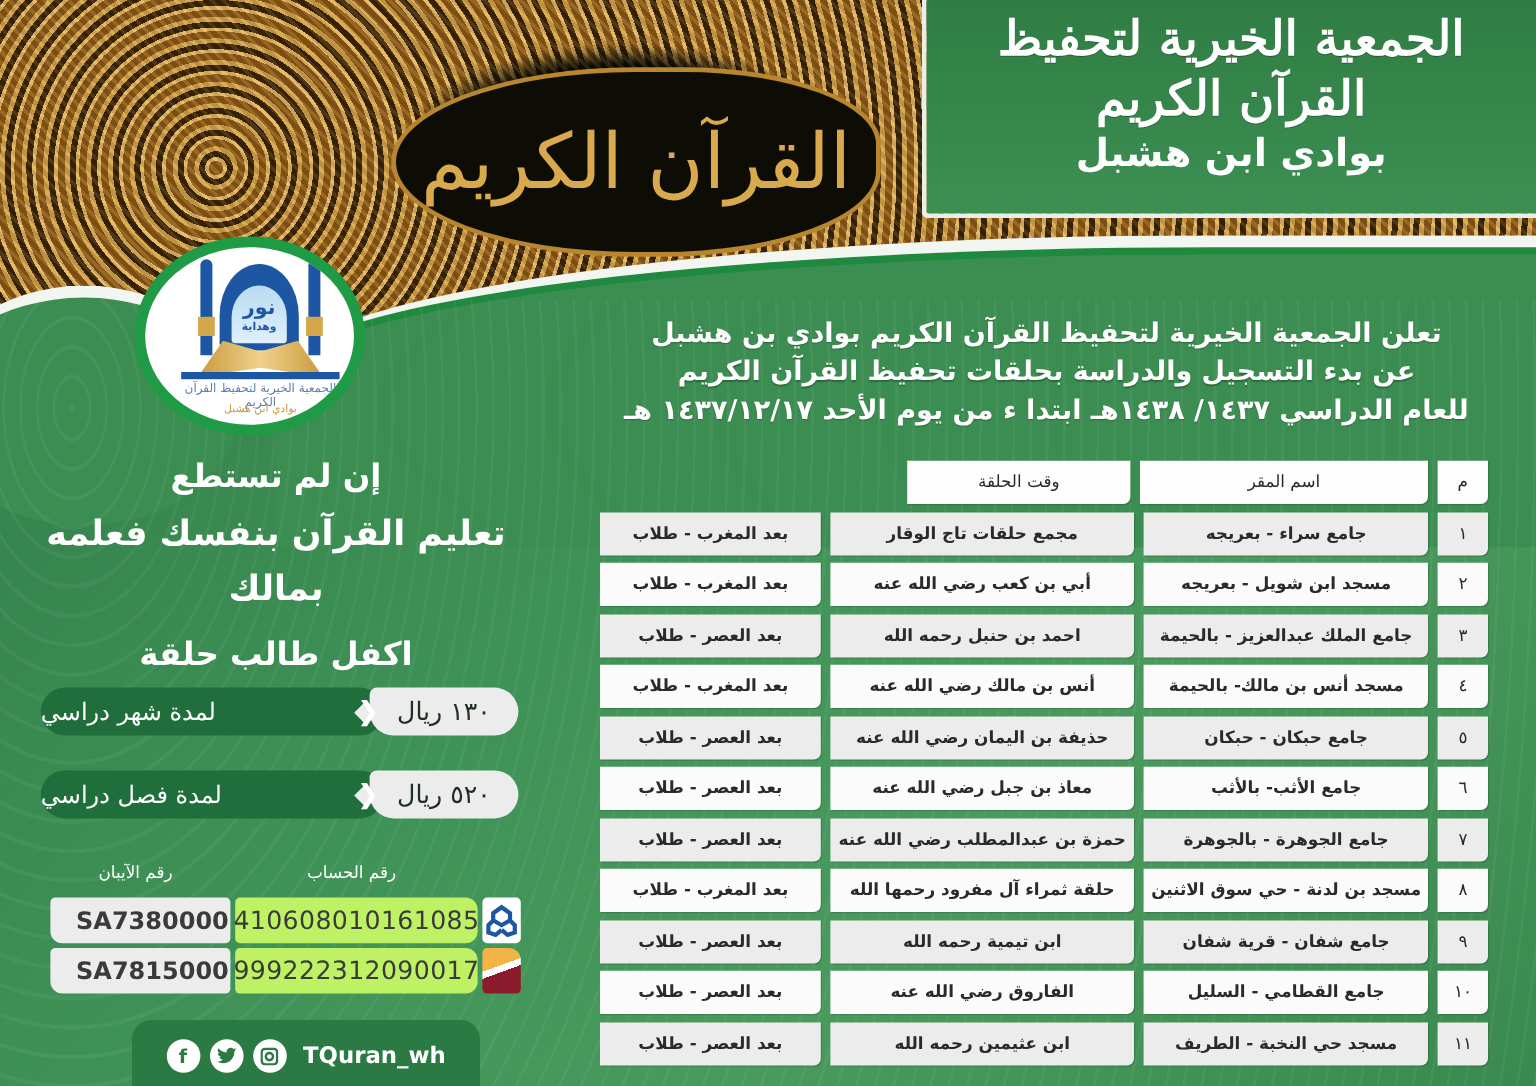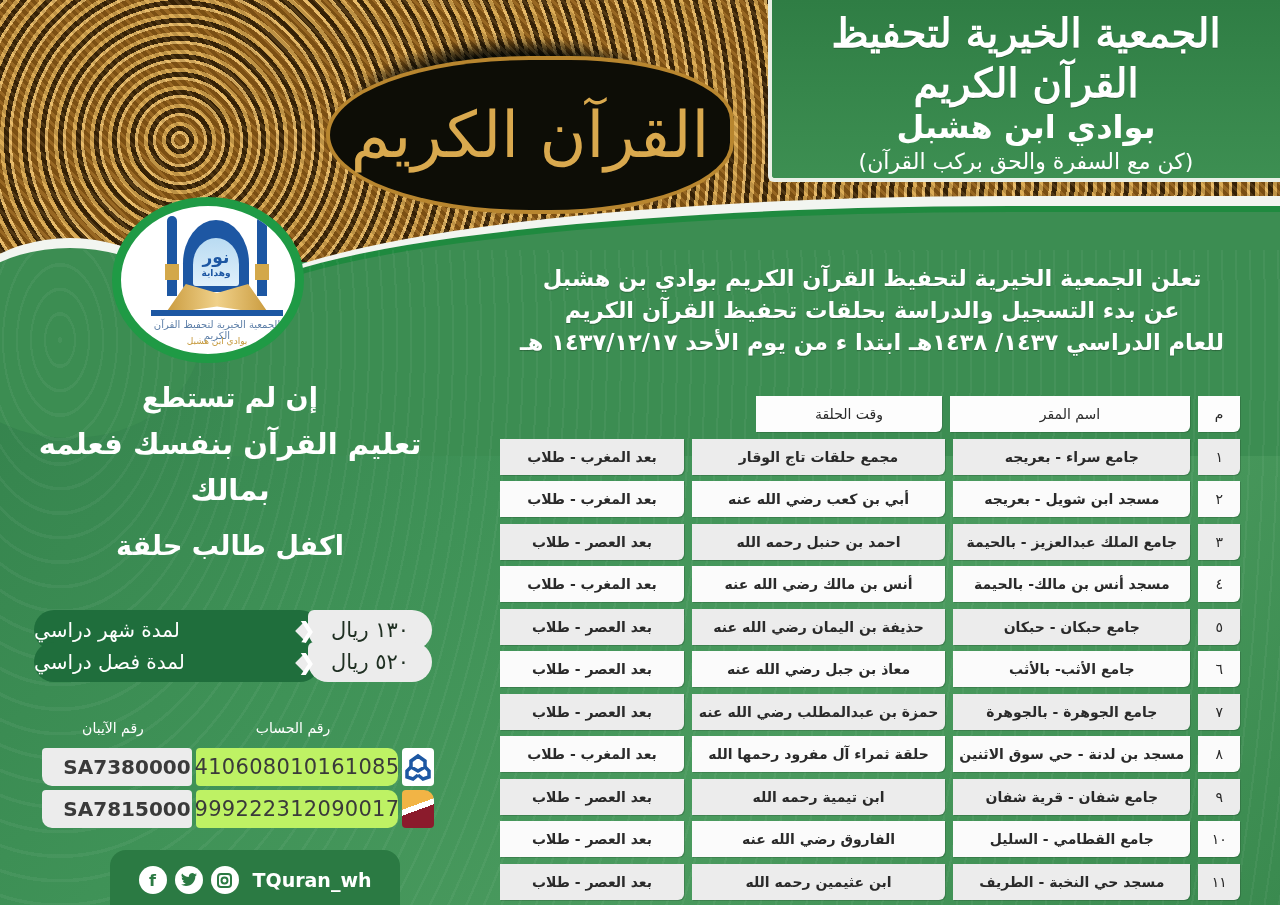--- a/index.html
+++ b/index.html
@@ -121,35 +121,35 @@
     position: absolute; left: 500px; top: 384px; width: 740px;
     z-index: 5;
   }
   .row { display: flex; flex-direction: row; gap: 8px; height: 36px; margin-bottom: 6.5px; }
   .cell {
     height: 36px; display: flex; align-items: center; justify-content: center;
     font-size: 14px; font-weight: bold; color: #2a2a2a;
     background: #ececec;
     border-radius: 0 0 6px 0;
     box-shadow: 1px 1px 0 rgba(0,0,0,0.15);
-    white-space: nowrap; overflow: hidden; margin-top: 12px;
+    white-space: nowrap; overflow: hidden;
   }
   .row.alt .cell { background: #fbfbfb; }
   .row.head .cell { background: #fdfdfd; font-weight: normal; font-size: 14px; }
   .c-num   { width: 42px; font-weight: normal !important; }
   .c-site  { width: 240px; }
   .c-circ  { width: 256px; }
   .c-time  { width: 186px; }
   
   .promo { position: absolute; left: 0; top: 380px; width: 460px; text-align: center; z-index: 5; }
   .promo-line1 { font-size: 27px; font-weight: bold; line-height: 1.3; }
   .promo-line2 { font-size: 29px; font-weight: bold; line-height: 1.6; margin-top: 6px; }
   .promo-line3 { font-size: 27px; font-weight: bold; line-height: 1.3; margin-top: 14px; }
   .price-row { position: absolute; left: 34px; width: 398px; height: 40px; z-index: 5; }
-  .price-row.r1 { top: 610px; }
+  .price-row.r1 { top: 573px; }
   .price-row.r2 { top: 642px; }
   .price-pill {
     position: absolute; left: 0; top: 0; width: 286px; height: 40px;
     background: #1f6e3c; border-radius: 20px;
     display: flex; align-items: center; justify-content: flex-end; padding-right: 36px;
     font-size: 20px; color: #fff;
   }
   .price-chevron {
     position: absolute; right: 116px; top: 8px; font-size: 22px; font-weight: bold; color: #fff; z-index: 3;
   }
@@ -214,21 +214,20 @@
     <span>القرآن الكريم</span>
   </div>
 </div>
 <div class="left-curve"></div>
 <div class="curve"></div>
 <div class="ornament"></div>
 
 <div class="title-panel">
   <div class="org-calligraphy">الجمعية الخيرية لتحفيظ القرآن الكريم</div>
   <div class="org-place">بوادي ابن هشبل</div>
-  <div class="org-slogan">(كن مع السفرة والحق بركب القرآن)</div>
 </div>
 
 <div class="logo">
   <div class="logo-circle">
     <div class="minaret l"></div>
     <div class="minaret r"></div>
     <div class="mosque-dome"></div>
     <div class="mosque-window">
       <span>نور</span>
       <small>وهداية</small>

